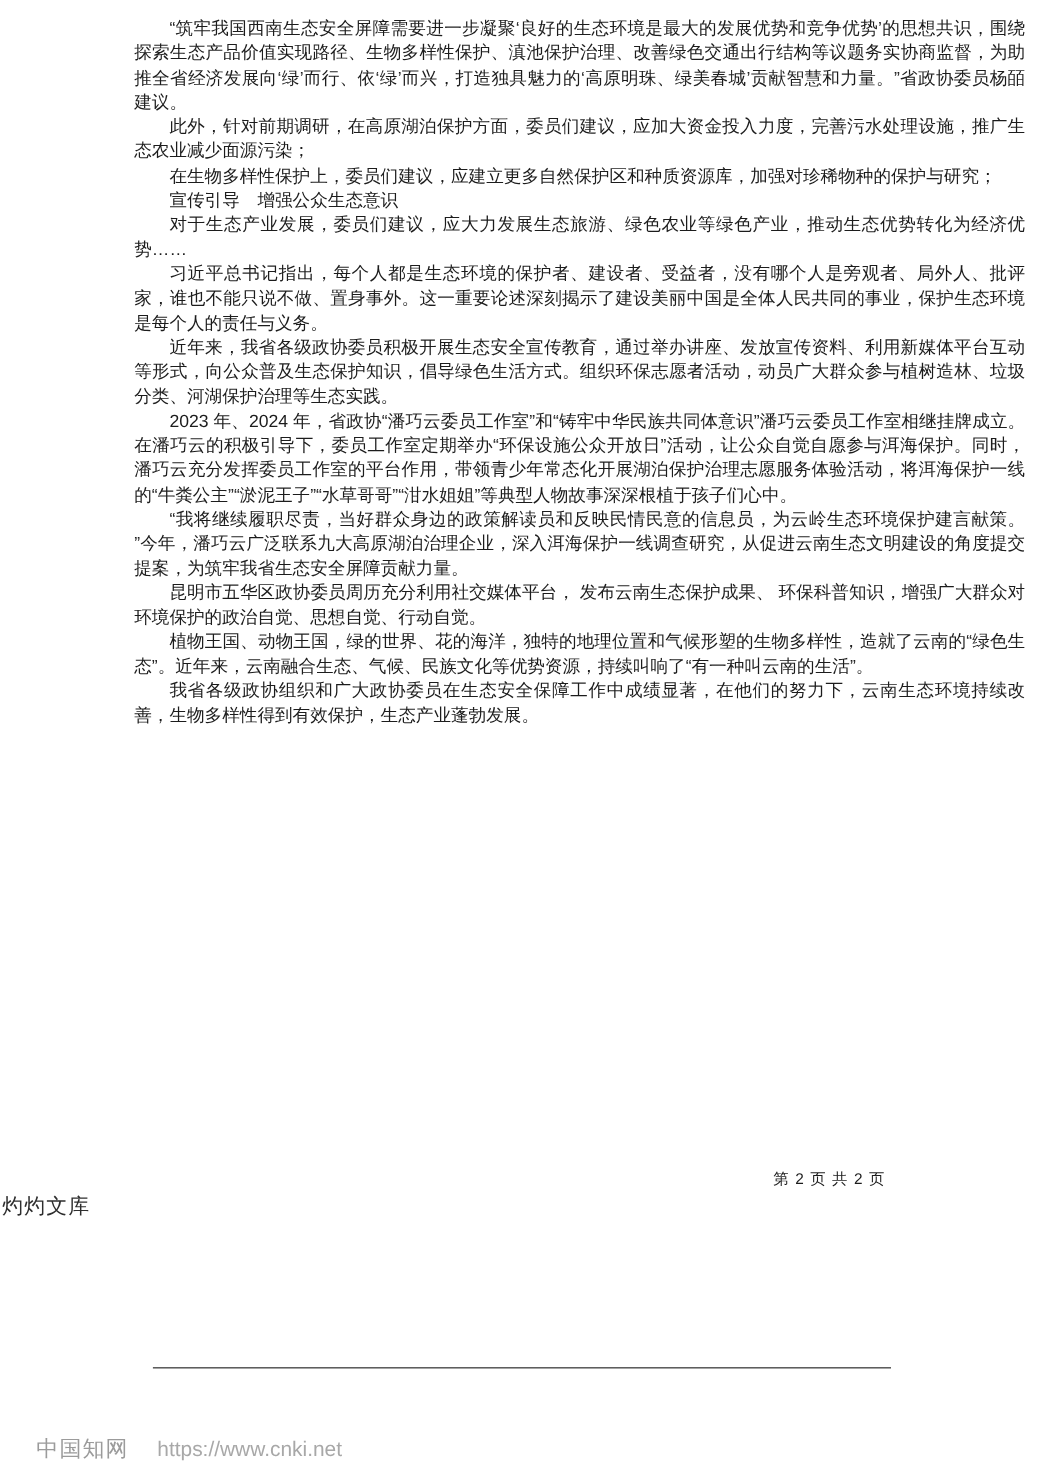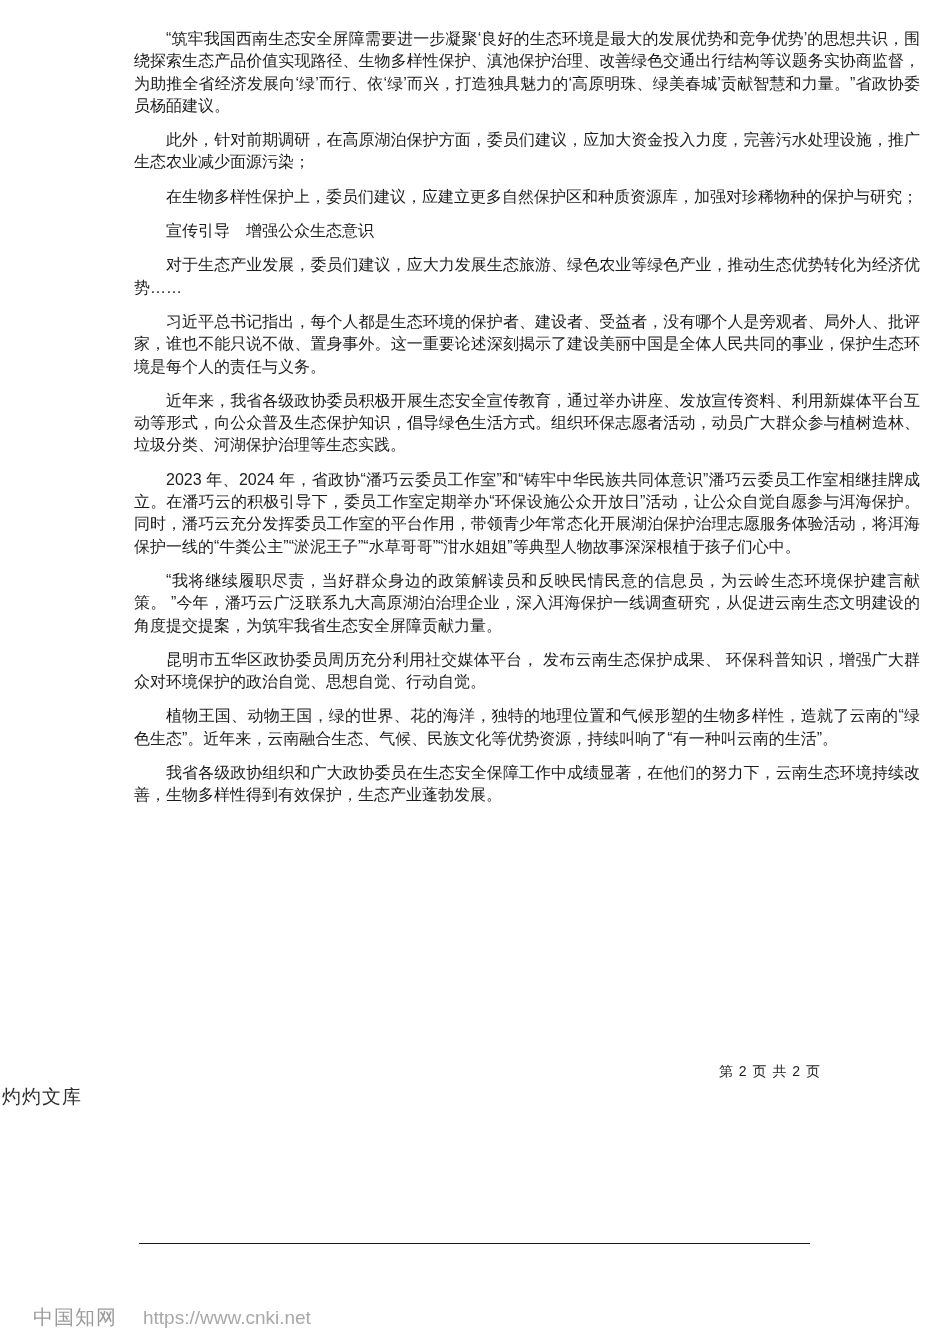--- a/index.html
+++ b/index.html
@@ -20,32 +20,32 @@
   .body-text {
     position: absolute;
     left: 122px;
     top: 16px;
     width: 810px;
     color: #1c1c1c;
     font-size: 16px;
     line-height: 22.3px;
   }
   .para {
-    margin: 12px;
+    margin: 0;
     text-indent: 2em;
     text-align: justify;
     font-weight: 400;
   }
   .para.heading {
     text-align: left;
   }
   .page-number {
     position: absolute;
     top: 1063px;
-    right: 129px;
+    right: 145px;
     font-size: 14px;
     color: #1c1c1c;
     letter-spacing: 1px;
   }
   .watermark {
     position: absolute;
     left: 2px;
     top: 1084px;
     font-size: 19px;
     color: #2e2e2e;

